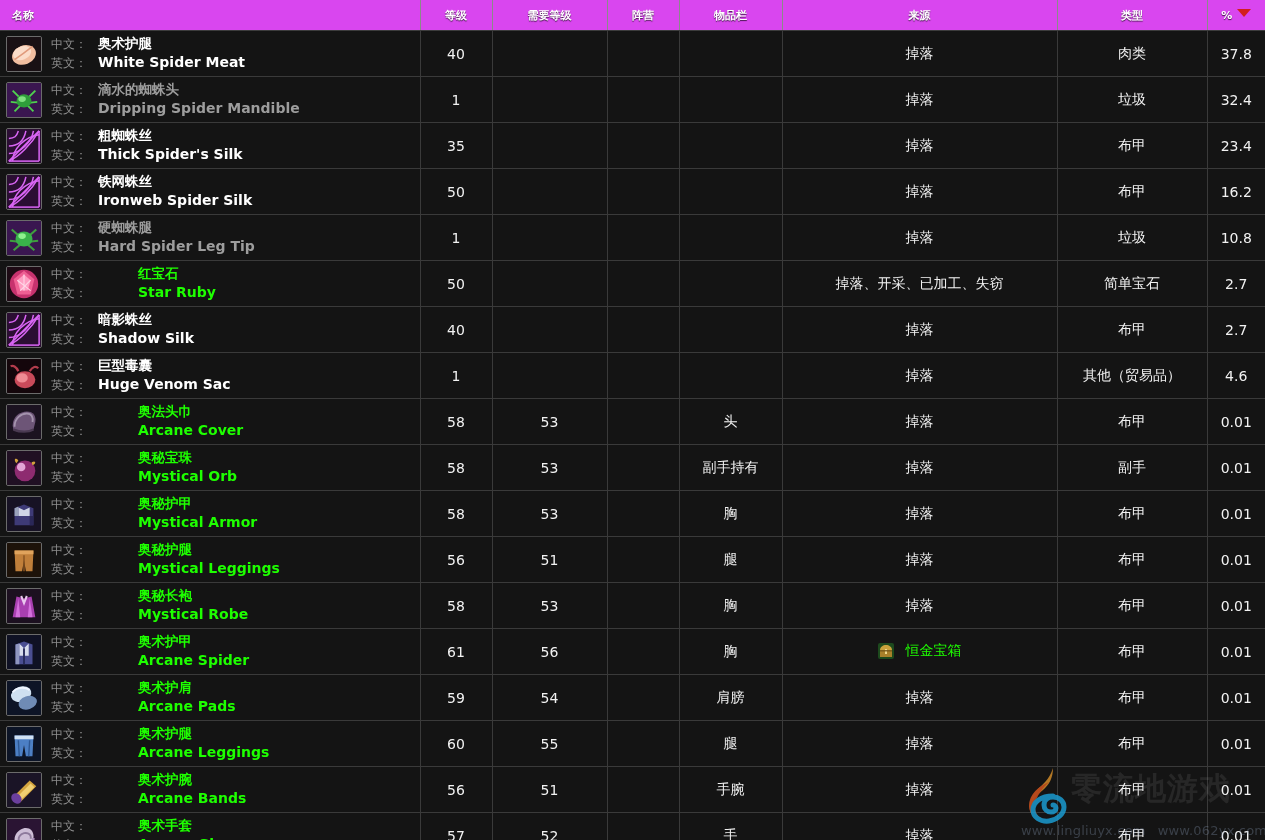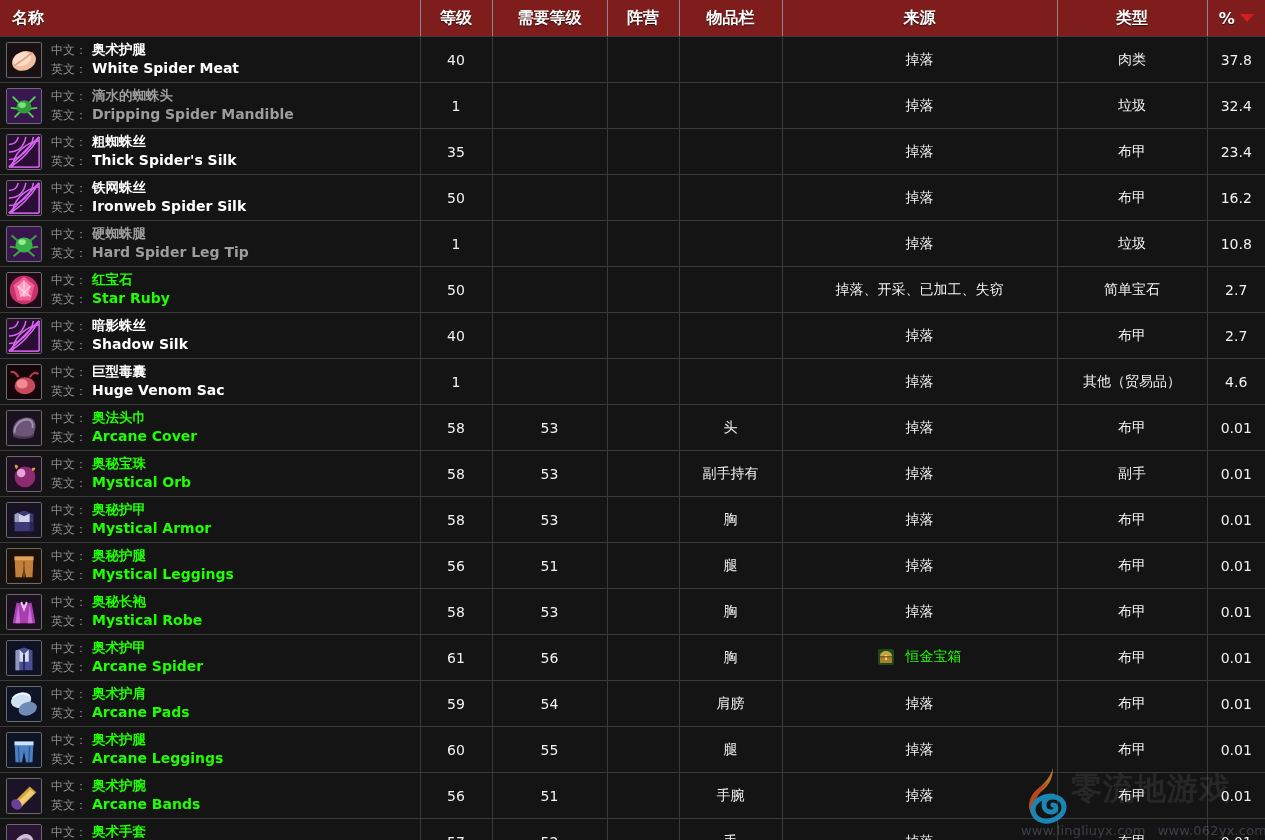--- a/index.html
+++ b/index.html
@@ -16,25 +16,25 @@
   }
 
   table.itemtable {
     width: 1265px;
     border-collapse: collapse;
     table-layout: fixed;
   }
 
   
   thead th {
-    background: #7f1d1d;
+    background: #d946ef;
     color: #ffffff;
-    font-size: 16px;
+    font-size: 11px;
     font-weight: bold;
-    height: 36px;
+    height: 30px;
     padding: 0;
     border-right: 1px solid #8a8a8a;
     border-bottom: 1px solid #3c3c3c;
     text-align: center;
     vertical-align: middle;
     white-space: nowrap;
     text-shadow: 0 1px 1px rgba(0,0,0,0.7);
   }
   thead th.th-name {
     text-align: left;
@@ -90,31 +90,31 @@
     position: relative;
     background: #241a2c;
   }
   .icon-box svg { display: block; width: 100%; height: 100%; }
 
   .name-lines { display: flex; flex-direction: column; line-height: 1.32; }
   .name-line { display: flex; align-items: baseline; white-space: nowrap; }
   .lang-tag {
     color: #8e8e8e;
     font-size: 12px;
-    margin-right: 5px;
+    margin-right: 11px;
     flex: 0 0 auto;
   }
   .nm {
     font-size: 13.5px;
     font-weight: bold;
   }
   .nm.en { font-size: 14px; }
   .q-common { color: #ffffff; }
   .q-poor   { color: #9d9d9d; }
-  .q-uncommon { color: #1eff00; }
+  .q-uncommon { color: #1eff00; margin-left: 40px; }
 
   
   .src-wrap {
     display: inline-flex;
     align-items: center;
     gap: 12px;
     justify-content: center;
   }
   .src-icon {
     width: 16px; height: 16px;

